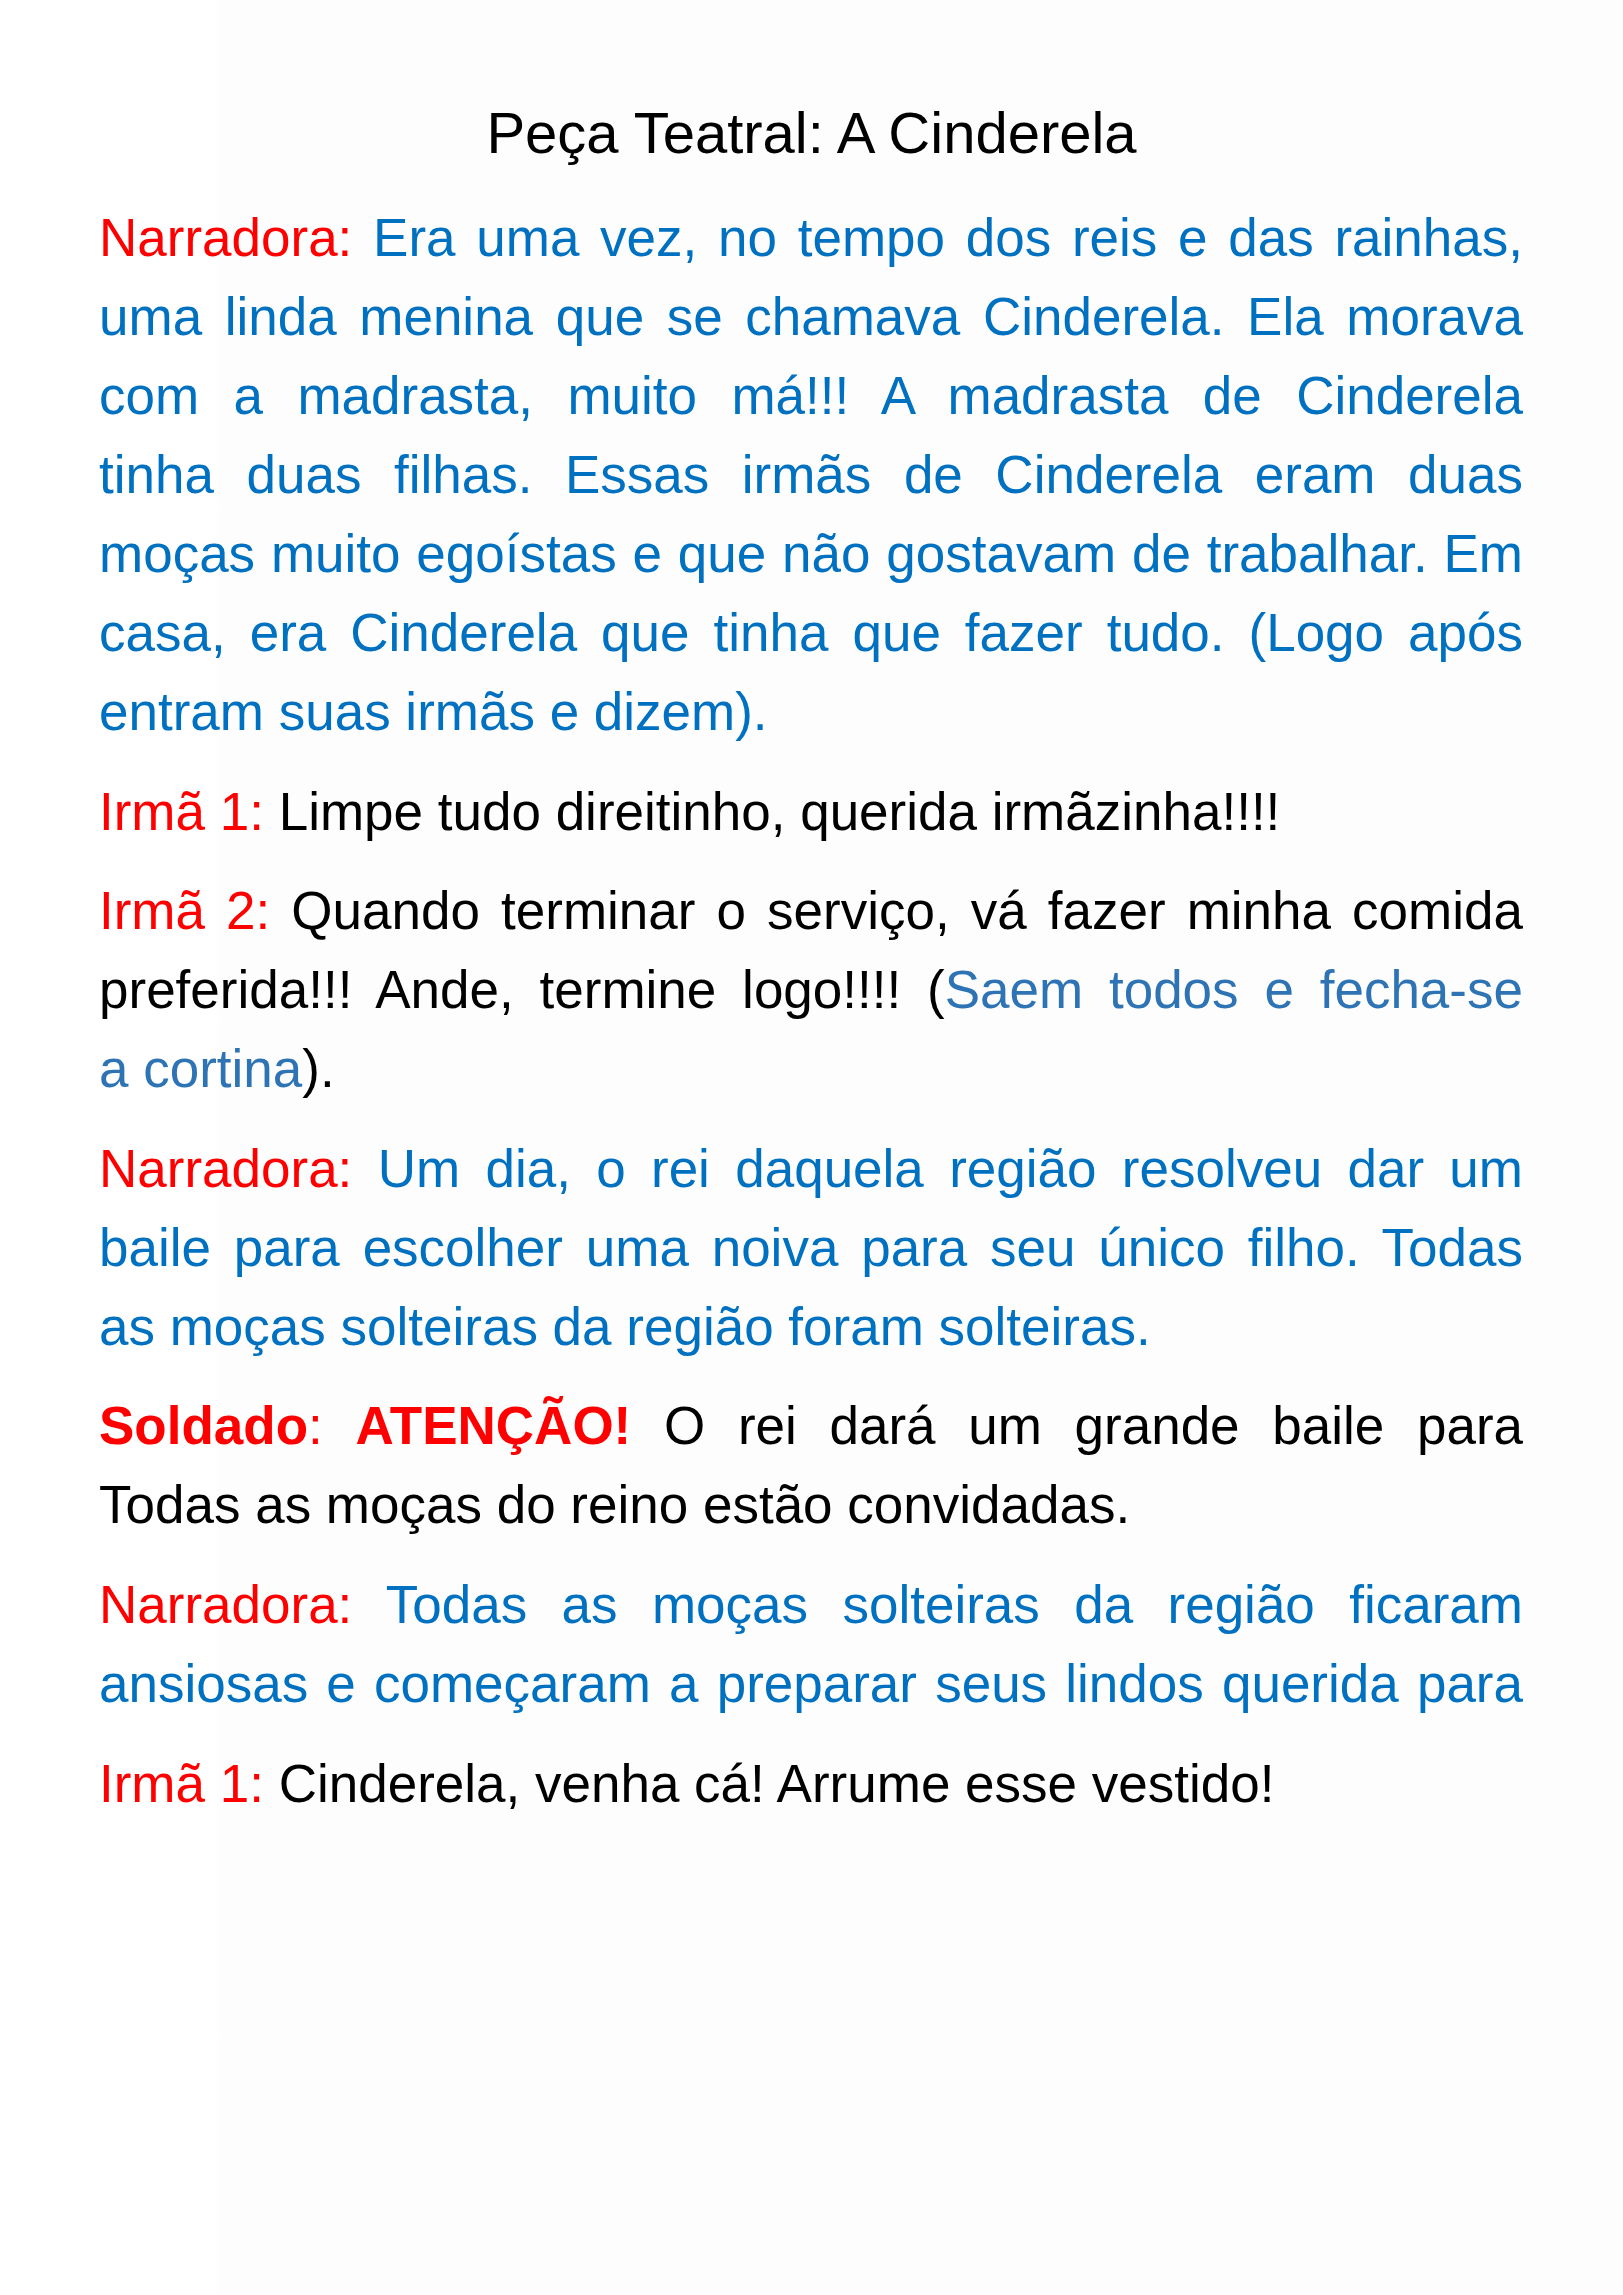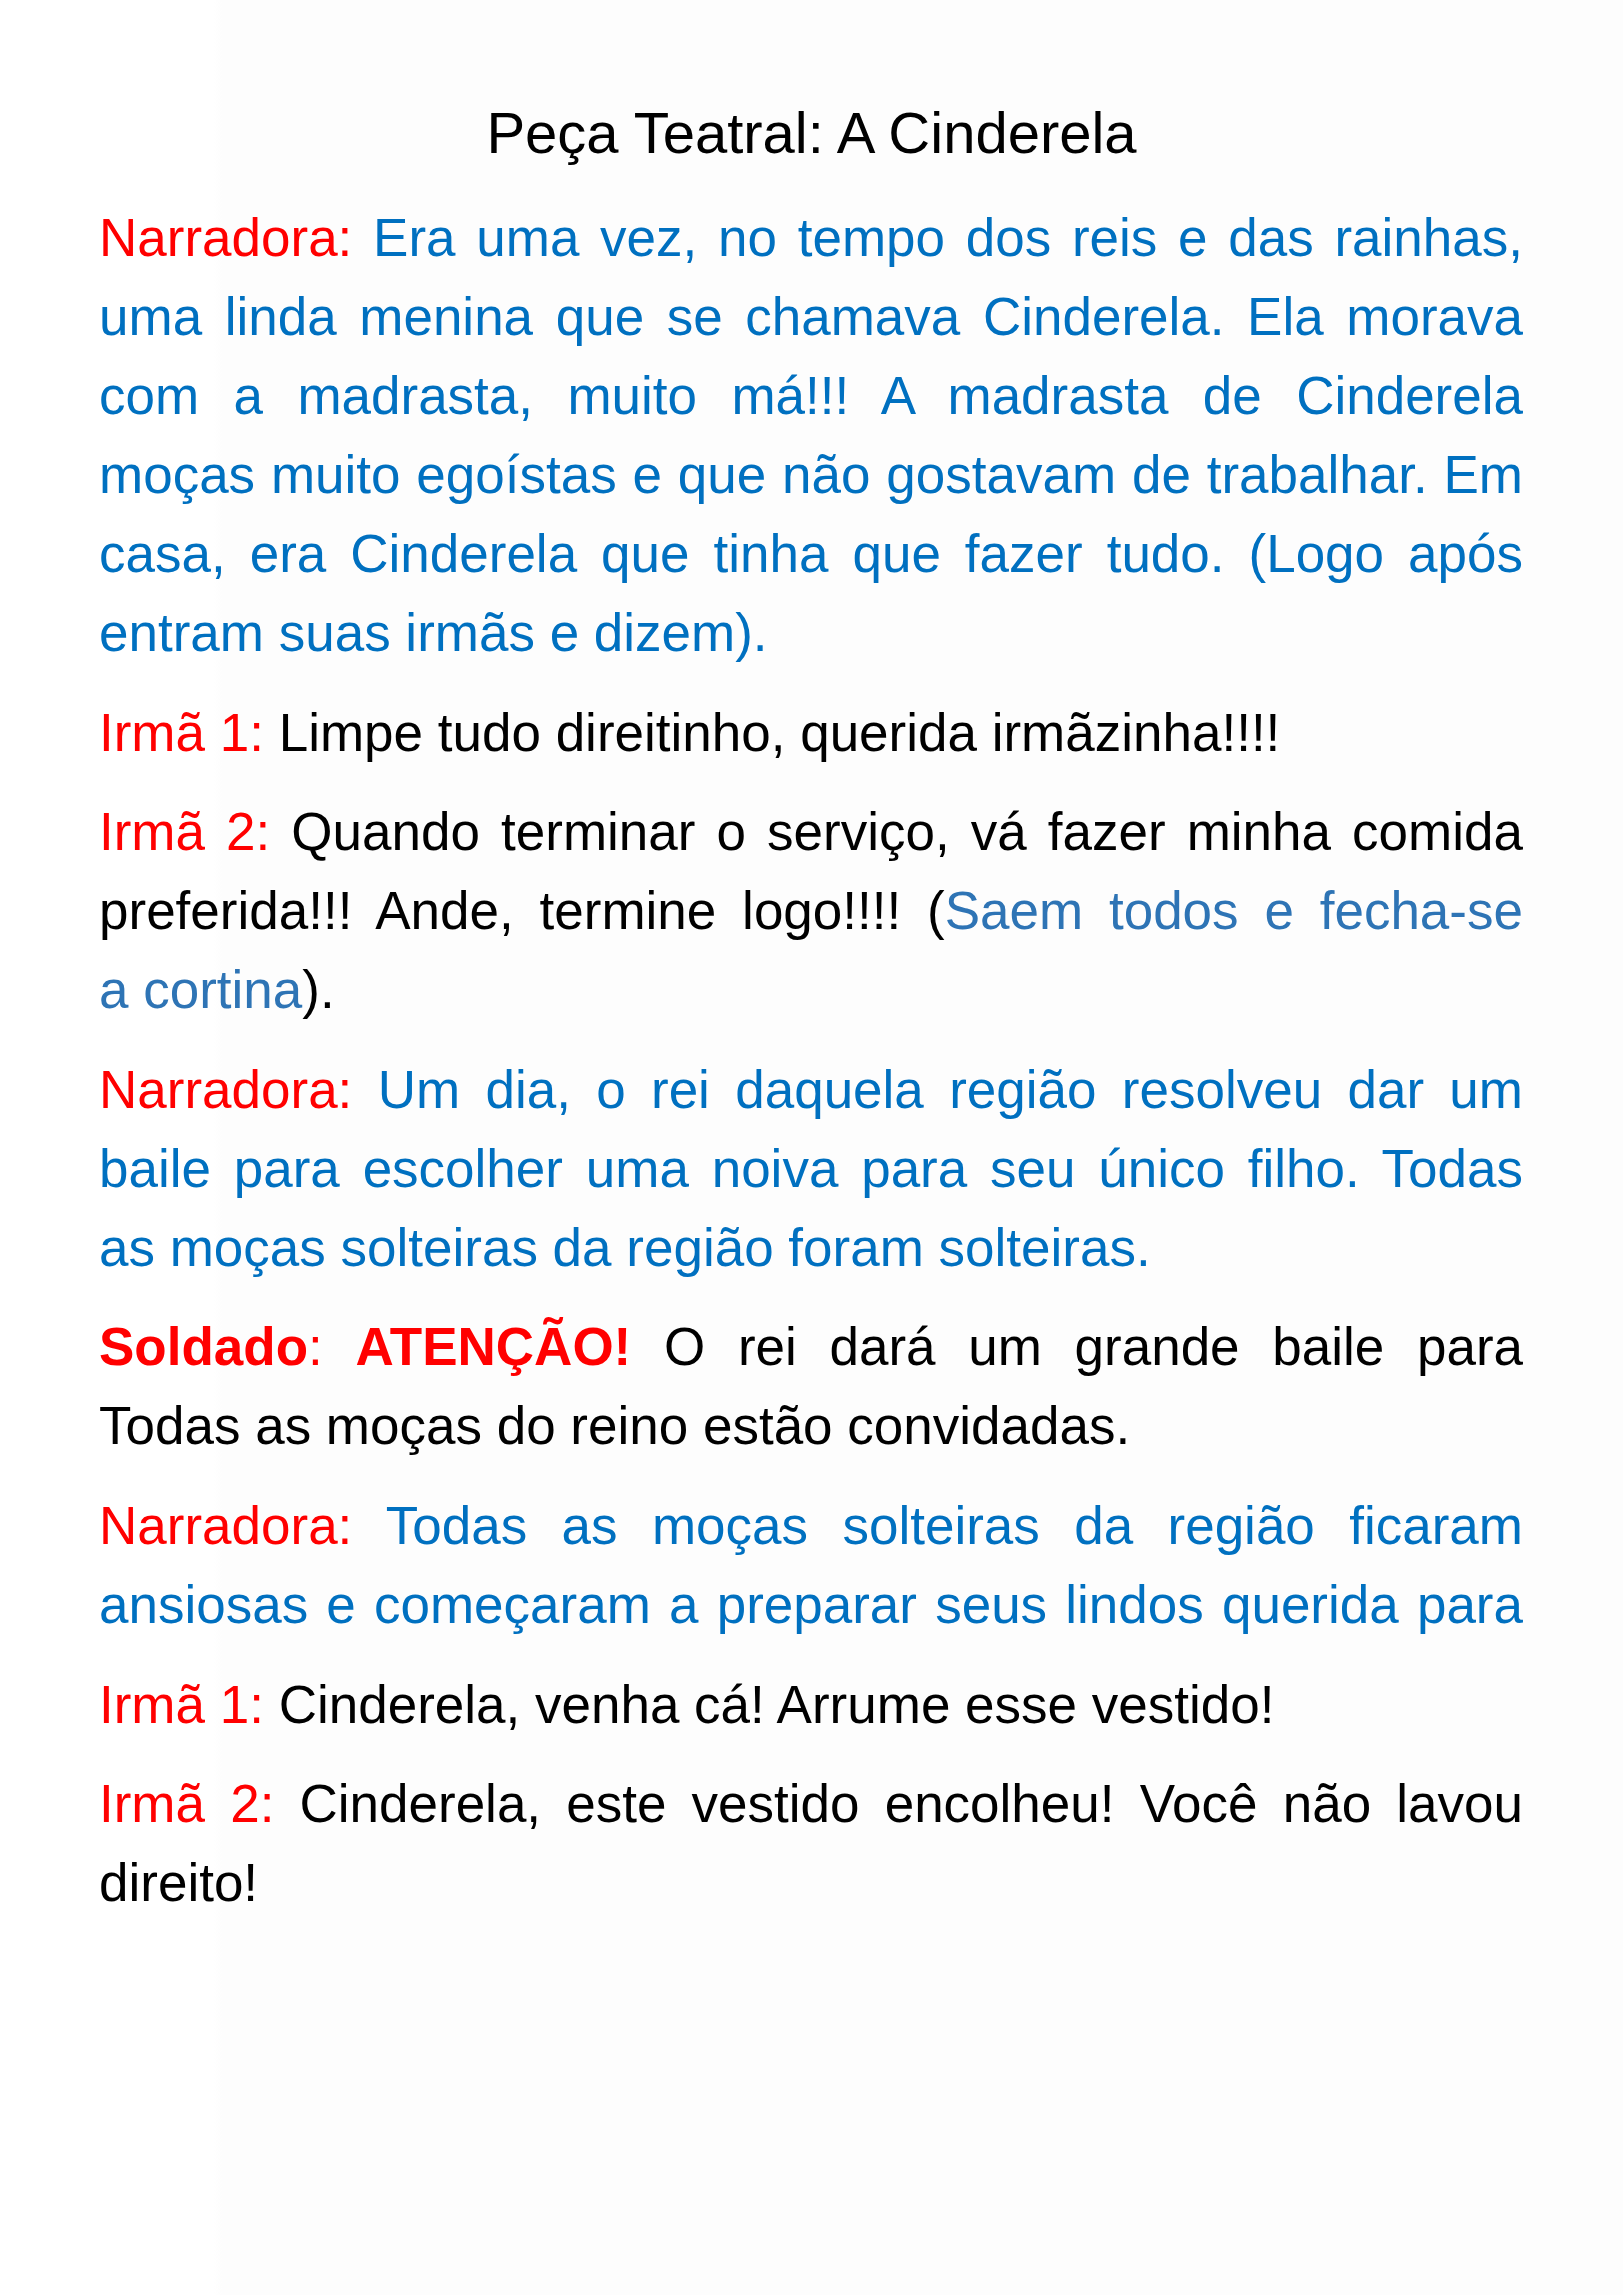--- a/index.html
+++ b/index.html
@@ -80,20 +80,21 @@
 <div class="page">
 
   <div class="title">Peça Teatral: A Cinderela</div>
 
   <div class="content">
 
     <div class="para">
       <span class="line" style="display: block; width: 1424px; white-space: normal;"><span class="speaker">Narradora:</span> <span class="narration">Era uma vez, no tempo dos reis e das rainhas,</span></span>
       <span class="line narration" style="display: block; width: 1424px; white-space: normal;">uma linda menina que se chamava Cinderela. Ela morava</span>
       <span class="line narration" style="display: block; width: 1424px; white-space: normal;">com a madrasta, muito má!!! A madrasta de Cinderela</span>
+      <span class="line narration" style="display: block; width: 1424px; white-space: normal;">tinha duas filhas. Essas irmãs de Cinderela eram duas</span>
       <span class="line narration" style="display: block; width: 1424px; white-space: normal;">moças muito egoístas e que não gostavam de trabalhar. Em</span>
       <span class="line narration" style="display: block; width: 1424px; white-space: normal;">casa, era Cinderela que tinha que fazer tudo. (Logo após</span>
       <span class="line last narration" style="display: block; width: 1424px;">entram suas irmãs e dizem).</span>
     </div>
 
     <div class="para">
       <span class="line last" style="display: block; width: 1424px;"><span class="speaker">Irmã 1:</span> <span class="dialog">Limpe tudo direitinho, querida irmãzinha!!!!</span></span>
     </div>
 
     <div class="para">
@@ -115,20 +116,16 @@
 
     <div class="para">
       <span class="line" style="display: block; width: 1424px; white-space: normal;"><span class="speaker">Narradora:</span> <span class="narration">Todas as moças solteiras da região ficaram</span></span>
       <span class="line narration" style="display: block; width: 1424px; white-space: normal;">ansiosas e começaram a preparar seus lindos querida  para</span>
     </div>
 
     <div class="para">
       <span class="line last" style="display: block; width: 1424px;"><span class="speaker">Irmã 1:</span> <span class="dialog">Cinderela, venha cá! Arrume esse vestido!</span></span>
     </div>
 
-    <div class="para">
-      <span class="line" style="display: block; width: 1424px; white-space: normal;"><span class="speaker">Irmã 2:</span> <span class="dialog">Cinderela, este vestido encolheu! Você não lavou</span></span>
-      <span class="line last dialog" style="display: block; width: 1424px;">direito!</span>
-    </div>
 
   </div>
 </div>
 
 
 </body></html>

